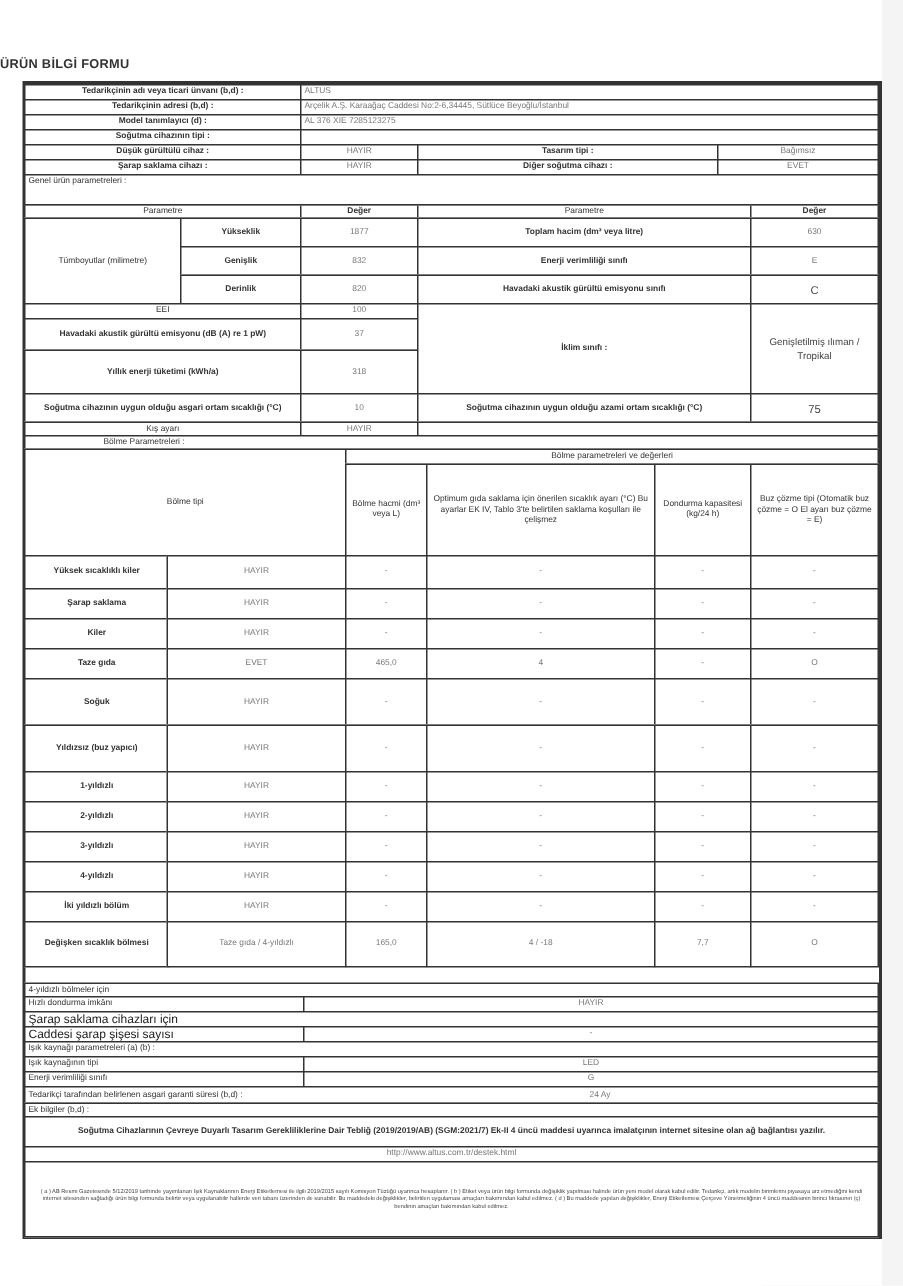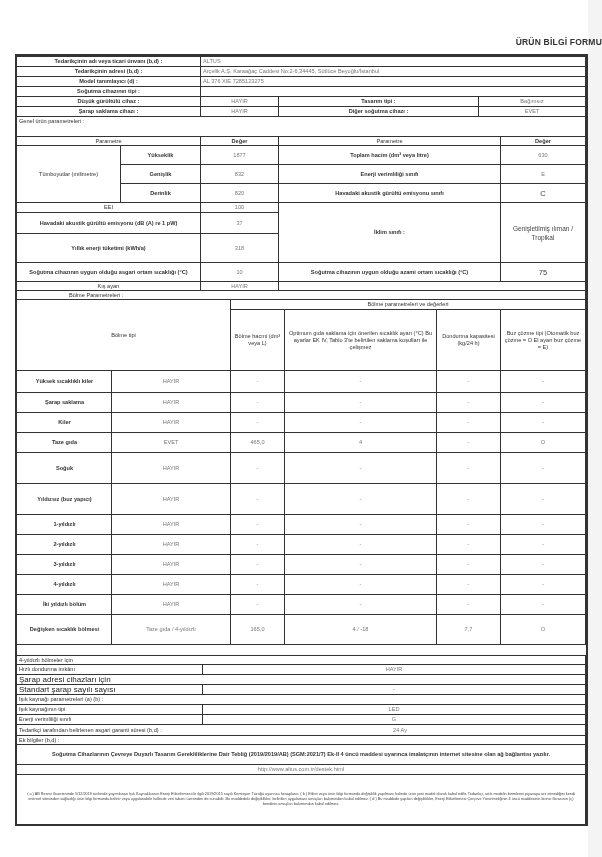--- a/index.html
+++ b/index.html
@@ -1,19 +1,19 @@
 <!DOCTYPE html>
 <html><head>
 <meta charset="utf-8">
 <style>
   html, body { margin:0; padding:0; }
   body { width:602px; height:857px; background:#f4f4f4; position:relative; overflow:hidden;
          font-family:"Liberation Sans", sans-serif; color:#222; }
   .sheet { position:absolute; left:0; top:0; width:588px; height:857px; background:#fff; }
-  .title { position:absolute; left:0; width:602px; top:37px; text-align:right; font-size:8.5px; font-weight:bold; color:#333; letter-spacing:0.2px; }
+  .title { position:absolute; left:0; width:534px; top:37px; text-align:left; font-size:8.5px; font-weight:bold; color:#333; letter-spacing:0.2px; }
   .box { position:absolute; border:1px solid #333; box-sizing:border-box; display:flex; align-items:center; justify-content:center;
          text-align:center; font-size:5.6px; line-height:7px; color:#333; padding:0 2px; overflow:hidden; background:#fff; }
   .l { justify-content:flex-start; text-align:left; }
   .b { font-weight:bold; }
   .v { color:#777; }
   .big { font-size:7.5px; color:#444; }
   .bigger { font-size:8px; color:#222; }
   .outer { position:absolute; left:15px; top:54px; width:573px; height:772px; border:2px solid #333; box-sizing:border-box; }
   .foot { font-size:3.8px; line-height:5.2px; color:#444; }
 </style>
@@ -186,22 +186,22 @@
       <div class="box v" style="left: 230px; top: 614px; width: 55px; height: 31px;">165,0</div>
       <div class="box v" style="left: 284px; top: 614px; width: 153px; height: 31px;">4 / -18</div>
       <div class="box v" style="left: 436px; top: 614px; width: 65px; height: 31px;">7,7</div>
       <div class="box v" style="left: 500px; top: 614px; width: 86px; height: 31px;">O</div>
     </div>
   </div>
 
 <div class="box l" style="left:16px;top:655px;width:570px;height:10px;">4-yıldızlı bölmeler için</div>
 <div class="box l" style="left:16px;top:664px;width:187px;height:11px;">Hızlı dondurma imkânı</div>
 <div class="box v" style="left:202px;top:664px;width:384px;height:11px;">HAYIR</div>
-<div class="box l bigger" style="left:16px;top:674px;width:570px;height:11px;">Şarap adresi cihazları için</div>
-<div class="box l bigger" style="left:16px;top:684px;width:187px;height:11px;">Standart şarap sayılı sayısı</div>
+<div class="box l bigger" style="left:16px;top:674px;width:570px;height:11px;">Şarap saklama cihazları için</div>
+<div class="box l bigger" style="left:16px;top:684px;width:187px;height:11px;">Caddesi şarap şişesi sayısı</div>
 <div class="box v" style="left:202px;top:684px;width:384px;height:11px;">-</div>
 <div class="box l" style="left:16px;top:694px;width:570px;height:11px;">Işık kaynağı parametreleri (a) (b) :</div>
 <div class="box l" style="left:16px;top:704px;width:187px;height:11px;">Işık kaynağının tipi</div>
 <div class="box v" style="left:202px;top:704px;width:384px;height:11px;">LED</div>
 <div class="box l" style="left:16px;top:714px;width:187px;height:11px;">Enerji verimliliği sınıfı</div>
 <div class="box v" style="left:202px;top:714px;width:384px;height:11px;">G</div>
 <div class="box l" style="left:16px;top:724px;width:570px;height:12px;">Tedarikçi tarafından belirlenen asgari garanti süresi (b,d) :</div>
 <div class="box v" style="left:360px;top:725px;width:80px;height:10px;border:none;background:transparent;">24 Ay</div>
 
 <div class="box l" style="left:16px;top:735px;width:570px;height:10px;">Ek bilgiler (b,d) :</div>

